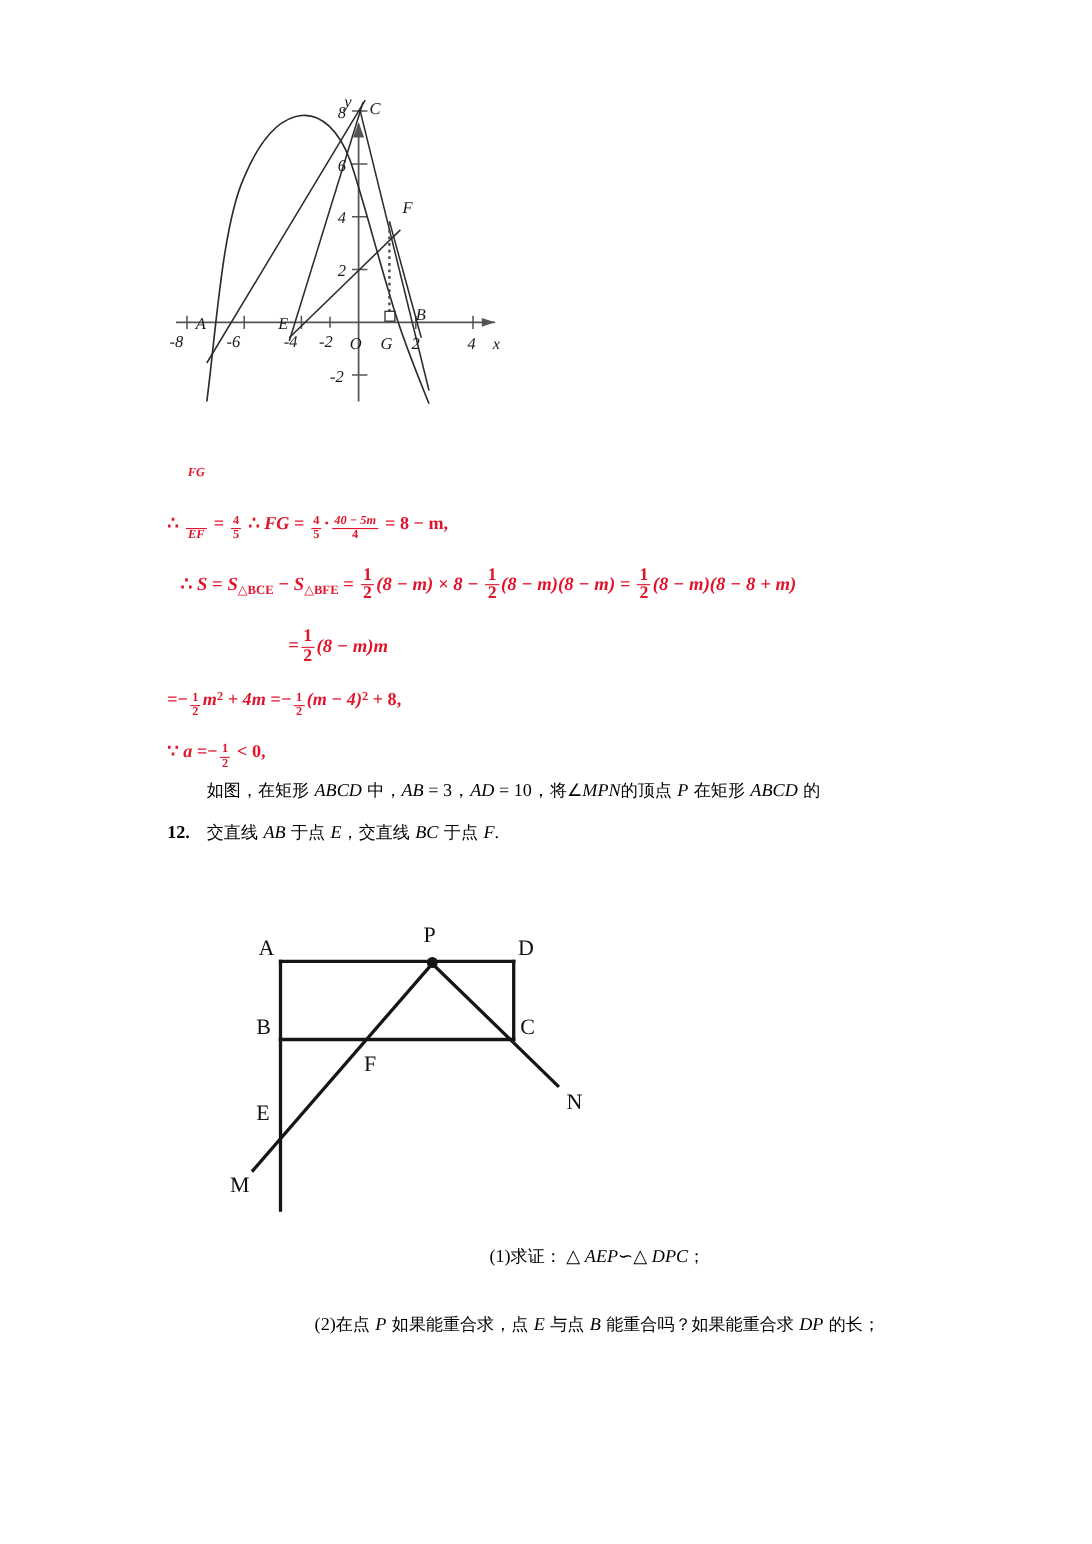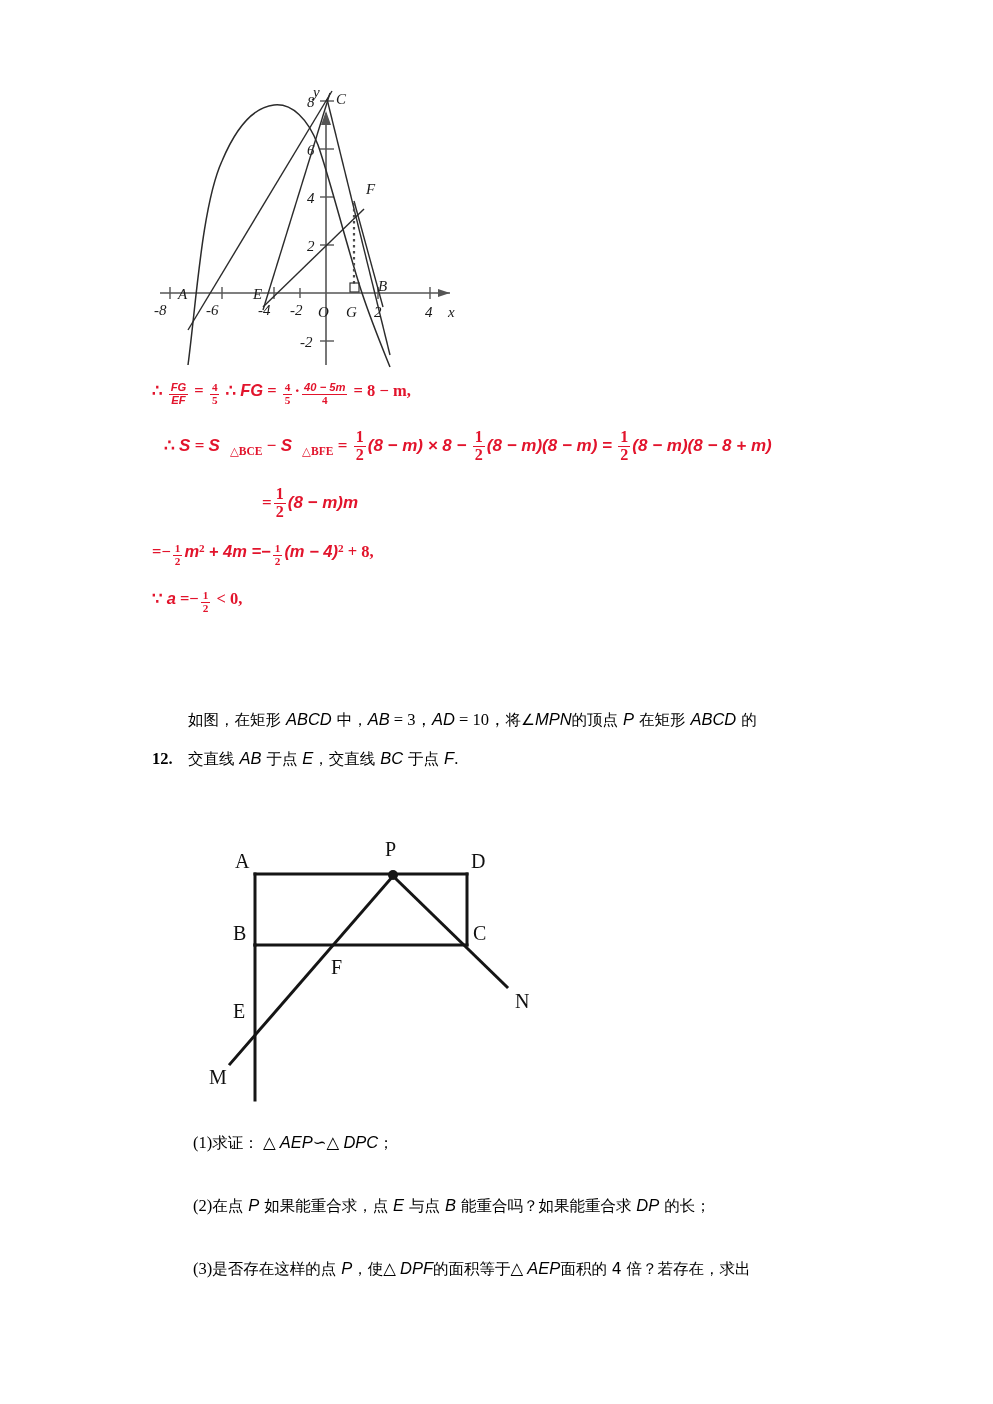--- a/index.html
+++ b/index.html
@@ -46,38 +46,38 @@
     display: block;
     white-space: nowrap;
     line-height: 1.0;
     margin-bottom: 22px;
     font-size: 16.5px;
   }
   .sol-line.indent1 { padding-left: 12px; }
   .sol-line.indent2 { padding-left: 110px; }
   .sol-line.big { font-size: 17px; }
 
-  .mi { font-style: italic; font-family: Liberation Sans, sans-serif; }
+  .mi { font-style: italic; font-family: Liberation Serif, serif; margin-top: 43px; }
   .mupr { font-style: normal; }
 
   
   .frac {
     display: inline-block;
     vertical-align: -0.52em;
     text-align: center;
     line-height: 1.05;
     margin: 0 2px;
   }
   .frac > .num { display: block; padding: 0 2px; font-size: 0.78em; }
   .frac > .den { display: block; padding: 0 2px; border-top: 1.4px solid #e2142c; font-size: 0.78em; }
   .frac.sm { vertical-align: -0.5em; }
   .frac.sm > .num, .frac.sm > .den { font-size: 0.68em; }
   .frac.tall > .num, .frac.tall > .den { font-size: 0.95em; }
 
-  .sub { font-size: 0.68em; vertical-align: -0.32em; margin-left: 10px; }
+  .sub { font-size: 0.68em; vertical-align: -0.32em; }
   .sup { font-size: 0.68em; vertical-align: 0.45em; }
   .cn { font-family: "DejaVu Sans", sans-serif; font-weight: bold; font-style: normal; }
   .cnsub { font-family: "DejaVu Sans", sans-serif; font-size: 0.6em; vertical-align: -0.3em; font-style: italic; font-weight: bold;}
 
   
   .problem {
     position: absolute;
     left: 152px;
     top: 700px;
     width: 715px;
@@ -112,20 +112,21 @@
     height: 275px;
   }
   #rect-figure svg { display: block; }
 
   
   .subqs {
     position: absolute;
     left: 193px;
     top: 1122px;
     width: 700px;
+    text-align: center;
   }
   .subq {
     display: block;
     line-height: 40px;
     font-size: 16.5px;
     white-space: nowrap;
     margin-bottom: 22px;
   }
   .subq.tight { margin-bottom: 0; }
   .subq-cont {
@@ -285,18 +286,17 @@
       <text class="fig-label-up" x="24" y="252">M</text>
     </svg>
   </div>
 
   <div class="subqs">
 
     <span class="subq"><span>(1)</span><span class="zh">求证：</span>&nbsp;<span>△</span>&nbsp;<span class="mi">AEP</span><span>∽</span><span>△</span>&nbsp;<span class="mi">DPC</span><span class="zh">；</span></span>
 
     <span class="subq"><span>(2)</span><span class="zh">在点 </span><span class="mi">P</span><span class="zh"> 如果能重合求，点 </span><span class="mi">E</span><span class="zh"> 与点 </span><span class="mi">B</span><span class="zh"> 能重合吗？如果能重合求 </span><span class="mi">DP</span><span class="zh"> 的长；</span></span>
 
-    <span class="subq tight"><span>(3)</span><span class="zh">是否存在这样的点 </span><span class="mi">P</span><span class="zh">，使</span><span>△</span>&nbsp;<span class="mi">DPF</span><span class="zh">的面积等于</span><span>△</span>&nbsp;<span class="mi">AEP</span><span class="zh">面积的 4 倍？若存在，求出</span></span>
 
 
   </div>
 
 </div>
 
 </body></html>

